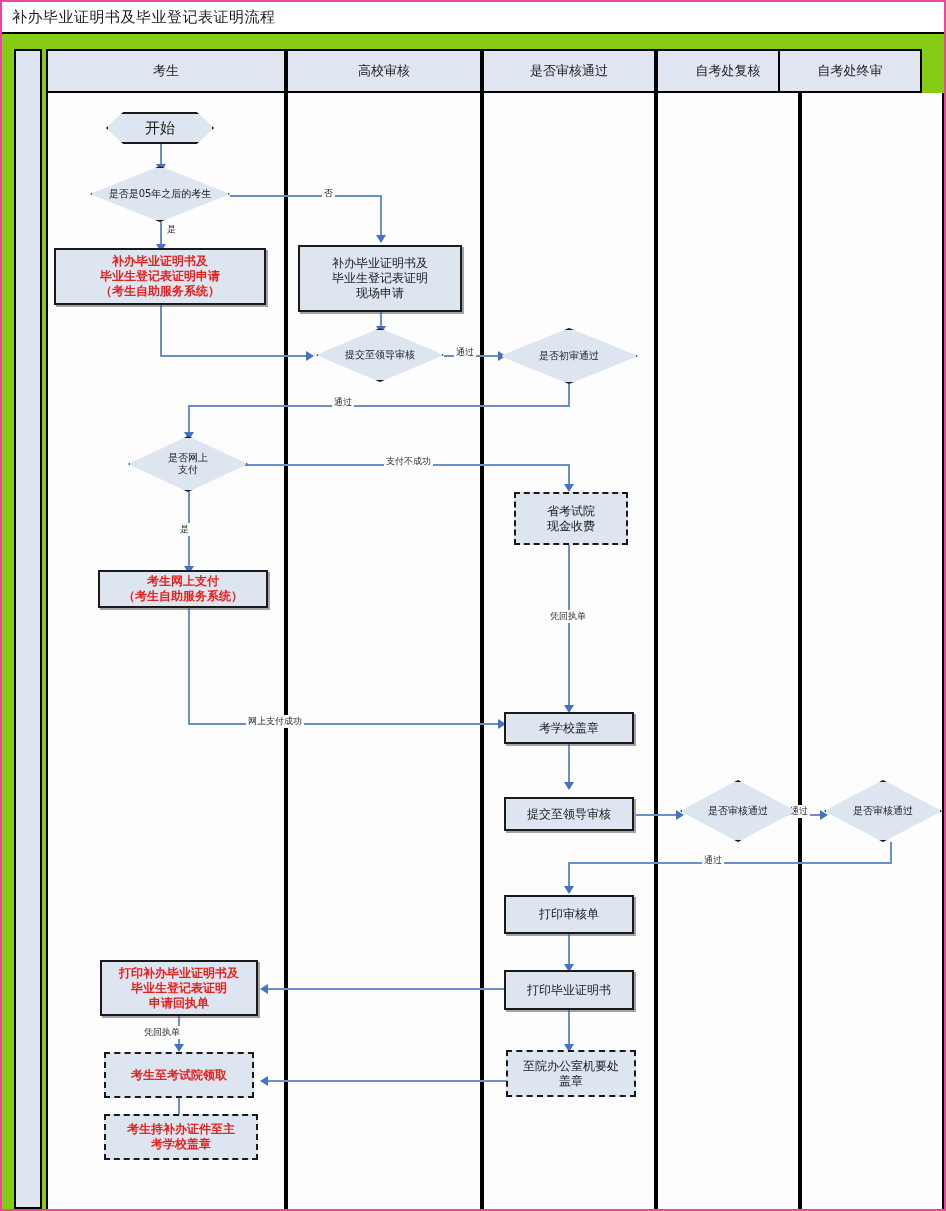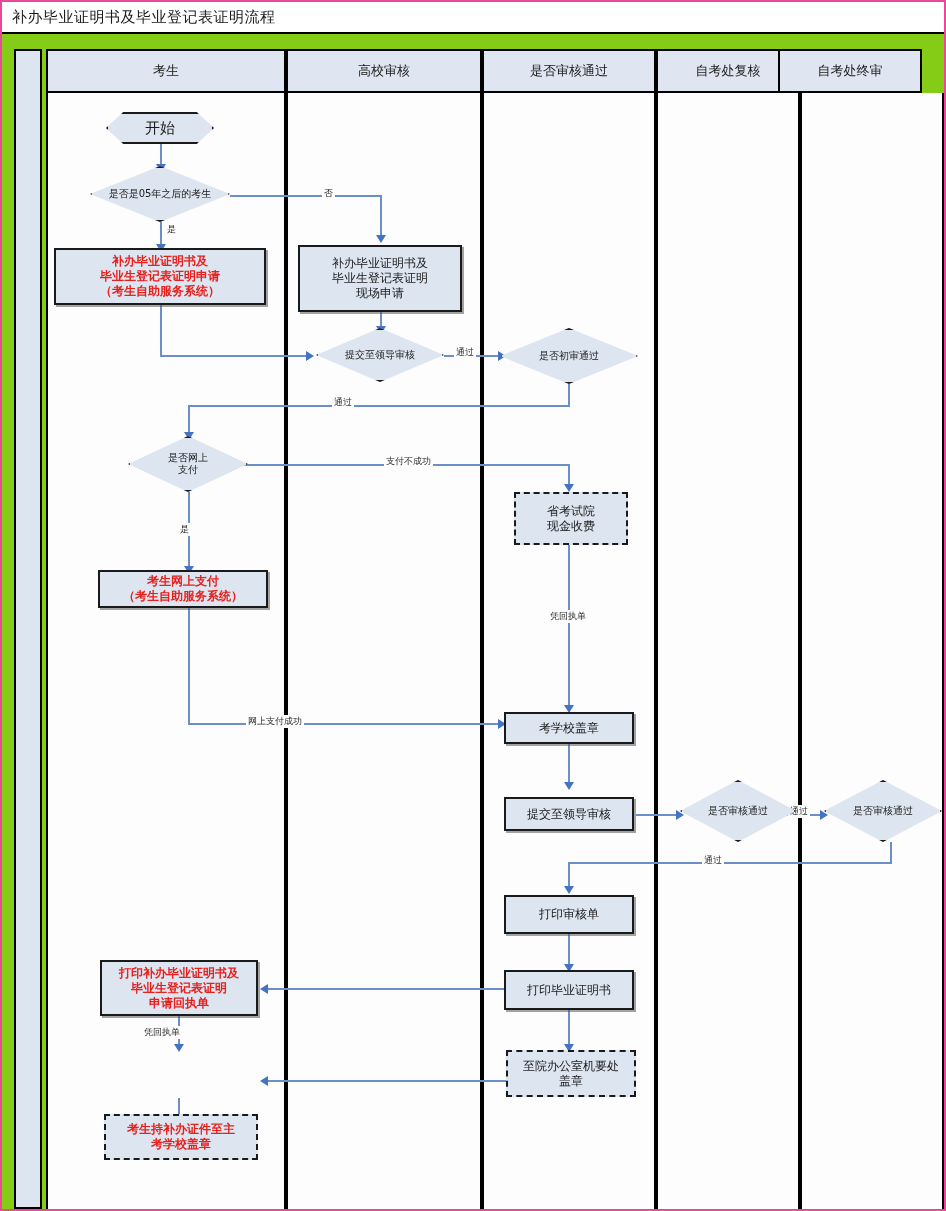--- a/index.html
+++ b/index.html
@@ -226,17 +226,18 @@
 
   <div class="node proc" style="left:502px;top:968px;width:130px;height:40px;">打印毕业证明书</div>
 
   <div class="node proc red" style="left:98px;top:958px;width:158px;height:56px;white-space:pre-line;">打印补办毕业证明书及
 毕业生登记表证明
 申请回执单</div>
 
   <div class="node dashed dark" style="left:504px;top:1048px;width:130px;height:47px;white-space:pre-line;">至院办公室机要处
 盖章</div>
 
+  <div class="node dashed" style="left:102px;top:1050px;width:150px;height:46px;">考生至考试院领取</div>
 
   <div class="node dashed" style="left:102px;top:1112px;width:154px;height:46px;white-space:pre-line;">考生持补办证件至主
 考学校盖章</div>
 
 </div>
 
 </body></html>

